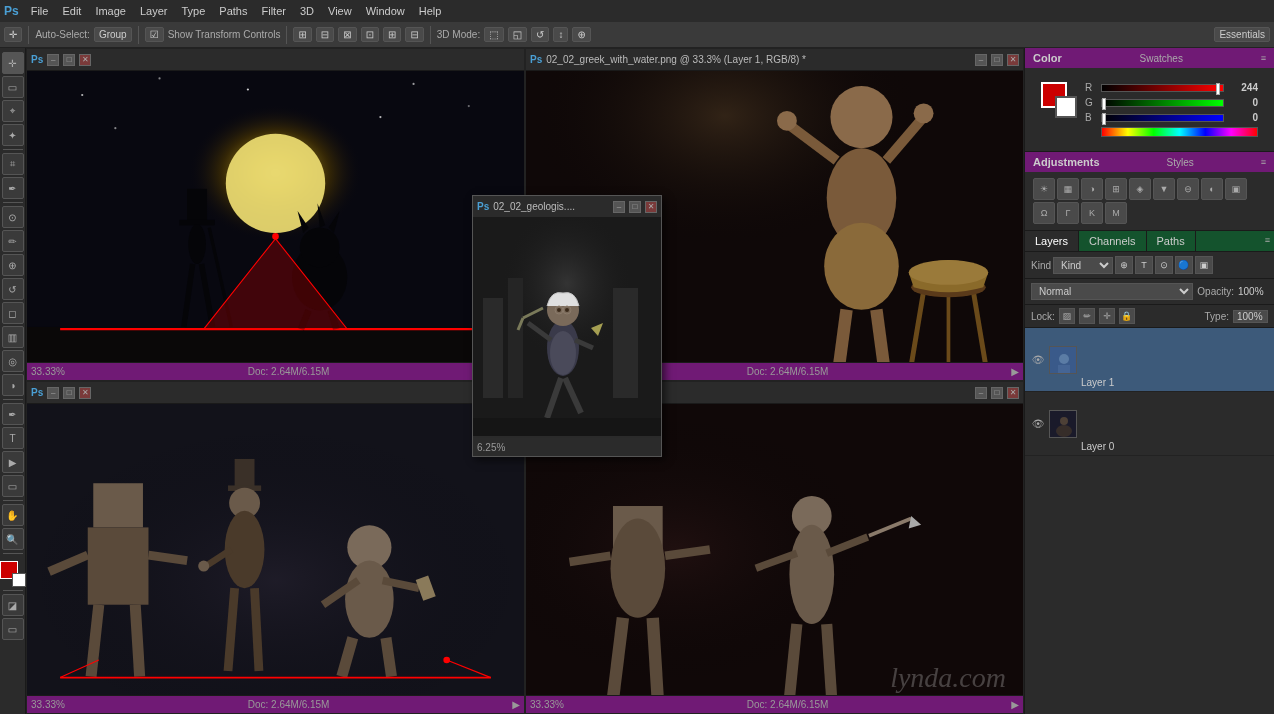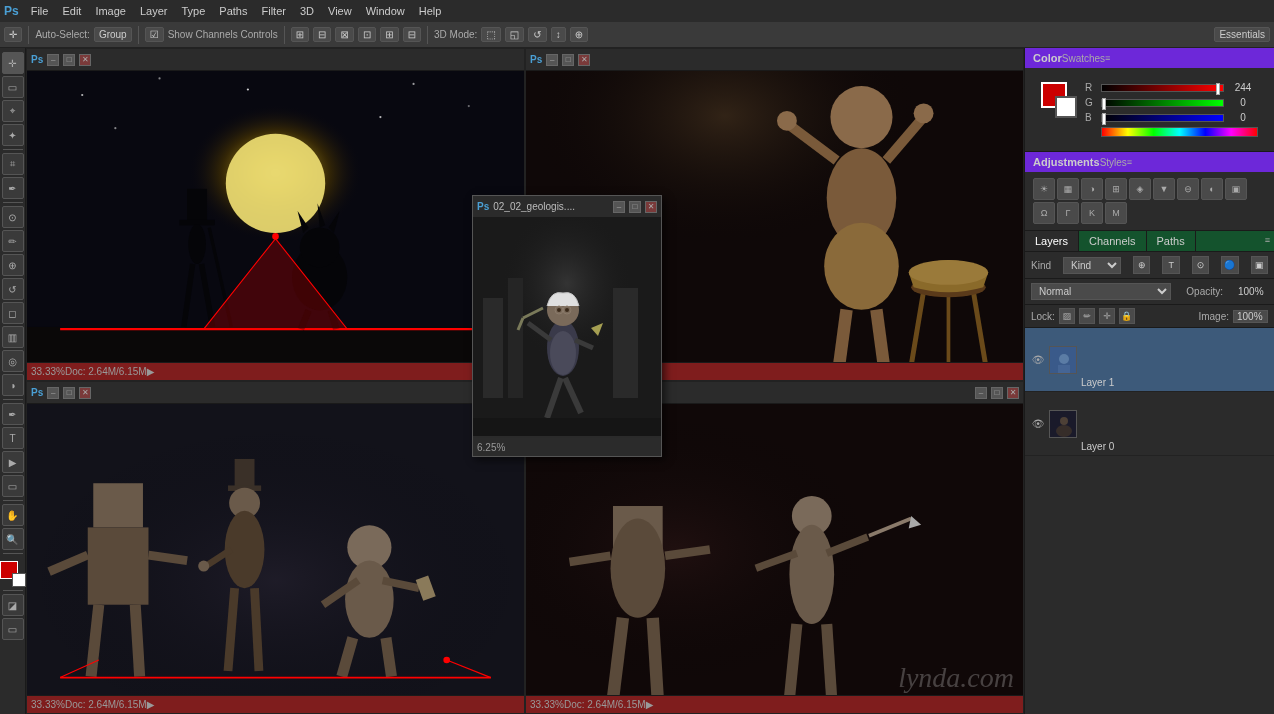--- a/index.html
+++ b/index.html
@@ -162,29 +162,29 @@
       color: #aaa;
     }
     .window-btn.close { background: #7a3a3a; }
     .canvas-content {
       flex: 1;
       overflow: hidden;
       position: relative;
     }
     .canvas-status {
       height: 18px;
-      background: #7f1d1d;
+      background: #701a75;
       display: flex;
       align-items: center;
       padding: 2px 4px;
       font-size: 10px;
       color: #999;
       flex-shrink: 0;
       border-top: 1px solid #1a1a1a;
-      justify-content: flex-start;
+      justify-content: space-between;
     }
 
     
     .canvas-svg {
       width: 100%;
       height: 100%;
     }
 
     
     #floating-window {
@@ -231,21 +231,22 @@
     }
 
     
     .panel-section {
       border-bottom: 1px solid #1a1a1a;
     }
     .panel-header {
       display: flex;
       align-items: center;
       padding: 4px 8px;
-      background: #6d28d9;
+      background: #701a75;
+      justify-content: space-between;
       cursor: pointer;
     }
     .panel-header-title {
       font-size: 11px;
       color: #ccc;
       font-weight: bold;
     }
     .panel-content {
       padding: 8px;
     }
@@ -267,21 +268,22 @@
       border: 1px solid #555;
       position: relative;
     }
     .color-slider-track.green { background: linear-gradient(to right, #000, #0f0); }
     .color-slider-track.blue { background: linear-gradient(to right, #000, #00f); }
     .color-slider-track.spectrum { background: linear-gradient(to right, #f00, #ff0, #0f0, #0ff, #00f, #f0f, #f00); }
     .color-value {
       width: 30px;
       font-size: 10px;
       color: #ccc;
-      text-align: center;
+      text-align: right;
+      font-weight: bold;
     }
     .color-slider-thumb {
       position: absolute;
       top: -2px;
       width: 4px;
       height: 12px;
       background: #fff;
       border: 1px solid #aaa;
     }
 
@@ -326,37 +328,37 @@
       border-right: 1px solid #1a1a1a;
     }
     .layers-tab.active {
       background: #2b2b2b;
       color: #fff;
     }
     .layers-toolbar {
       display: flex;
       align-items: center;
       padding: 4px 6px;
-      gap: 12px;
+      gap: 2px;
       background: #2b2b2b;
       border-bottom: 1px solid #1a1a1a;
     }
     .layers-kind-select {
       background: #4a4a4a;
       border: 1px solid #555;
       color: #ccc;
       font-size: 10px;
       padding: 1px 3px;
       width: 60px;
     }
     .layers-blend {
       display: flex;
       align-items: center;
       padding: 4px 6px;
-      gap: 15px;
+      gap: 4px;
       border-bottom: 1px solid #1a1a1a;
     }
     .blend-select {
       background: #4a4a4a;
       border: 1px solid #555;
       color: #ccc;
       font-size: 10px;
       padding: 1px 3px;
       flex: 1;
     }
@@ -433,21 +435,21 @@
       font-size: 10px;
       color: #ccc;
       flex: 1;
       margin-top: 46px;
     }
 
     
     #lynda-watermark {
       position: absolute;
       bottom: 20px;
-      right: 260px;
+      right: 268px;
       font-size: 28px;
       color: rgba(200,200,200,0.3);
       font-family: Georgia, serif;
       font-style: italic;
       pointer-events: none;
       z-index: 200;
       text-align: center;
     }
 
     
@@ -497,21 +499,21 @@
   <span class="menu-item">Help</span>
 </div>
 
 <div id="toolbar">
   <span class="toolbar-item">✛</span>
   <div class="toolbar-separator"></div>
   <span style="font-size:10px;color:#aaa;">Auto-Select:</span>
   <span class="toolbar-item">Group</span>
   <div class="toolbar-separator"></div>
   <span class="toolbar-item">☑</span>
-  <span style="font-size:10px;color:#aaa;">Show Channels Controls</span>
+  <span style="font-size:10px;color:#aaa;">Show Transform Controls</span>
   <div class="toolbar-separator"></div>
   <span class="toolbar-item">⊞</span>
   <span class="toolbar-item">⊟</span>
   <span class="toolbar-item">⊠</span>
   <span class="toolbar-item">⊡</span>
   <span class="toolbar-item">⊞</span>
   <span class="toolbar-item">⊟</span>
   <div class="toolbar-separator"></div>
   <span style="font-size:10px;color:#aaa;">3D Mode:</span>
   <span class="toolbar-item">⬚</span>
@@ -628,20 +630,21 @@
     <div class="canvas-status">
       <span>33.33%</span>
       <span>Doc: 2.64M/6.15M</span>
       <span>▶</span>
     </div>
   </div>
 
   <div class="canvas-window">
     <div class="canvas-title-bar">
       <span class="ps-icon">Ps</span>
+      <span class="canvas-title-text">02_02_greek_with_water.png @ 33.3% (Layer 1, RGB/8) *</span>
       <div class="window-btn">–</div>
       <div class="window-btn">□</div>
       <div class="window-btn close">✕</div>
     </div>
     <div class="canvas-content">
       <svg class="canvas-svg" viewBox="0 0 400 270" preserveAspectRatio="xMidYMid slice">
         <rect width="400" height="270" fill="#0f0808"></rect>
 
         <radialGradient id="sceneGlow2" cx="40%" cy="20%" r="40%">
           <stop offset="0%" stop-color="#3a2a1a" stop-opacity="0.8"></stop>
@@ -957,21 +960,21 @@
       </select>
       <span class="opacity-label">Opacity:</span>
       <span class="opacity-value">100%</span>
     </div>
     <div class="layers-lock">
       <span>Lock:</span>
       <div class="lock-btn">▨</div>
       <div class="lock-btn">✏</div>
       <div class="lock-btn">✛</div>
       <div class="lock-btn">🔒</div>
-      <span class="fill-label">Image:</span>
+      <span class="fill-label">Type:</span>
       <span class="fill-value">100%</span>
     </div>
     <div class="layer-list">
 
       <div class="layer-row active">
         <div class="layer-eye">👁</div>
         <div class="layer-thumb" style="background:linear-gradient(135deg, #4a6a9a 0%, #2a3a5a 100%);">
           <svg width="28" height="28" viewBox="0 0 28 28">
             <rect width="28" height="28" fill="#3a5a8a"></rect>
             <circle cx="14" cy="12" r="5" fill="#6a8ab0" opacity="0.7"></circle>

